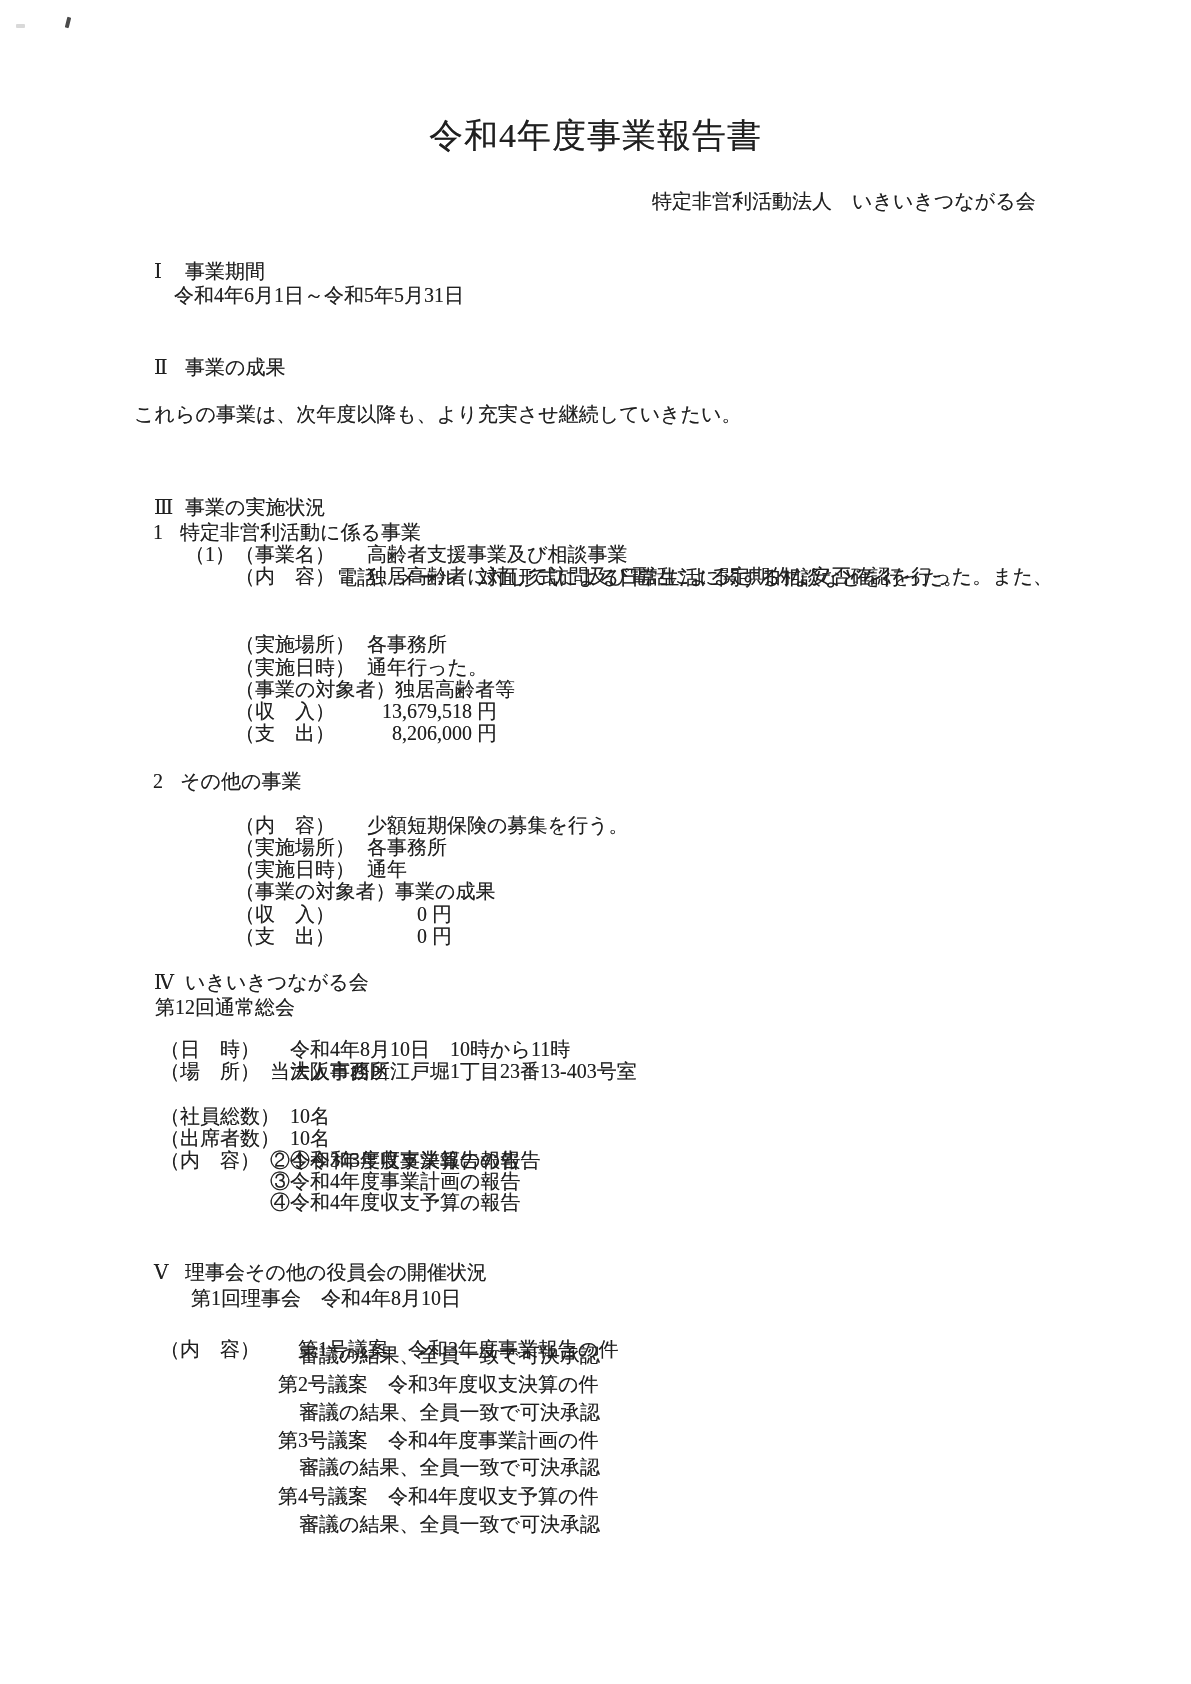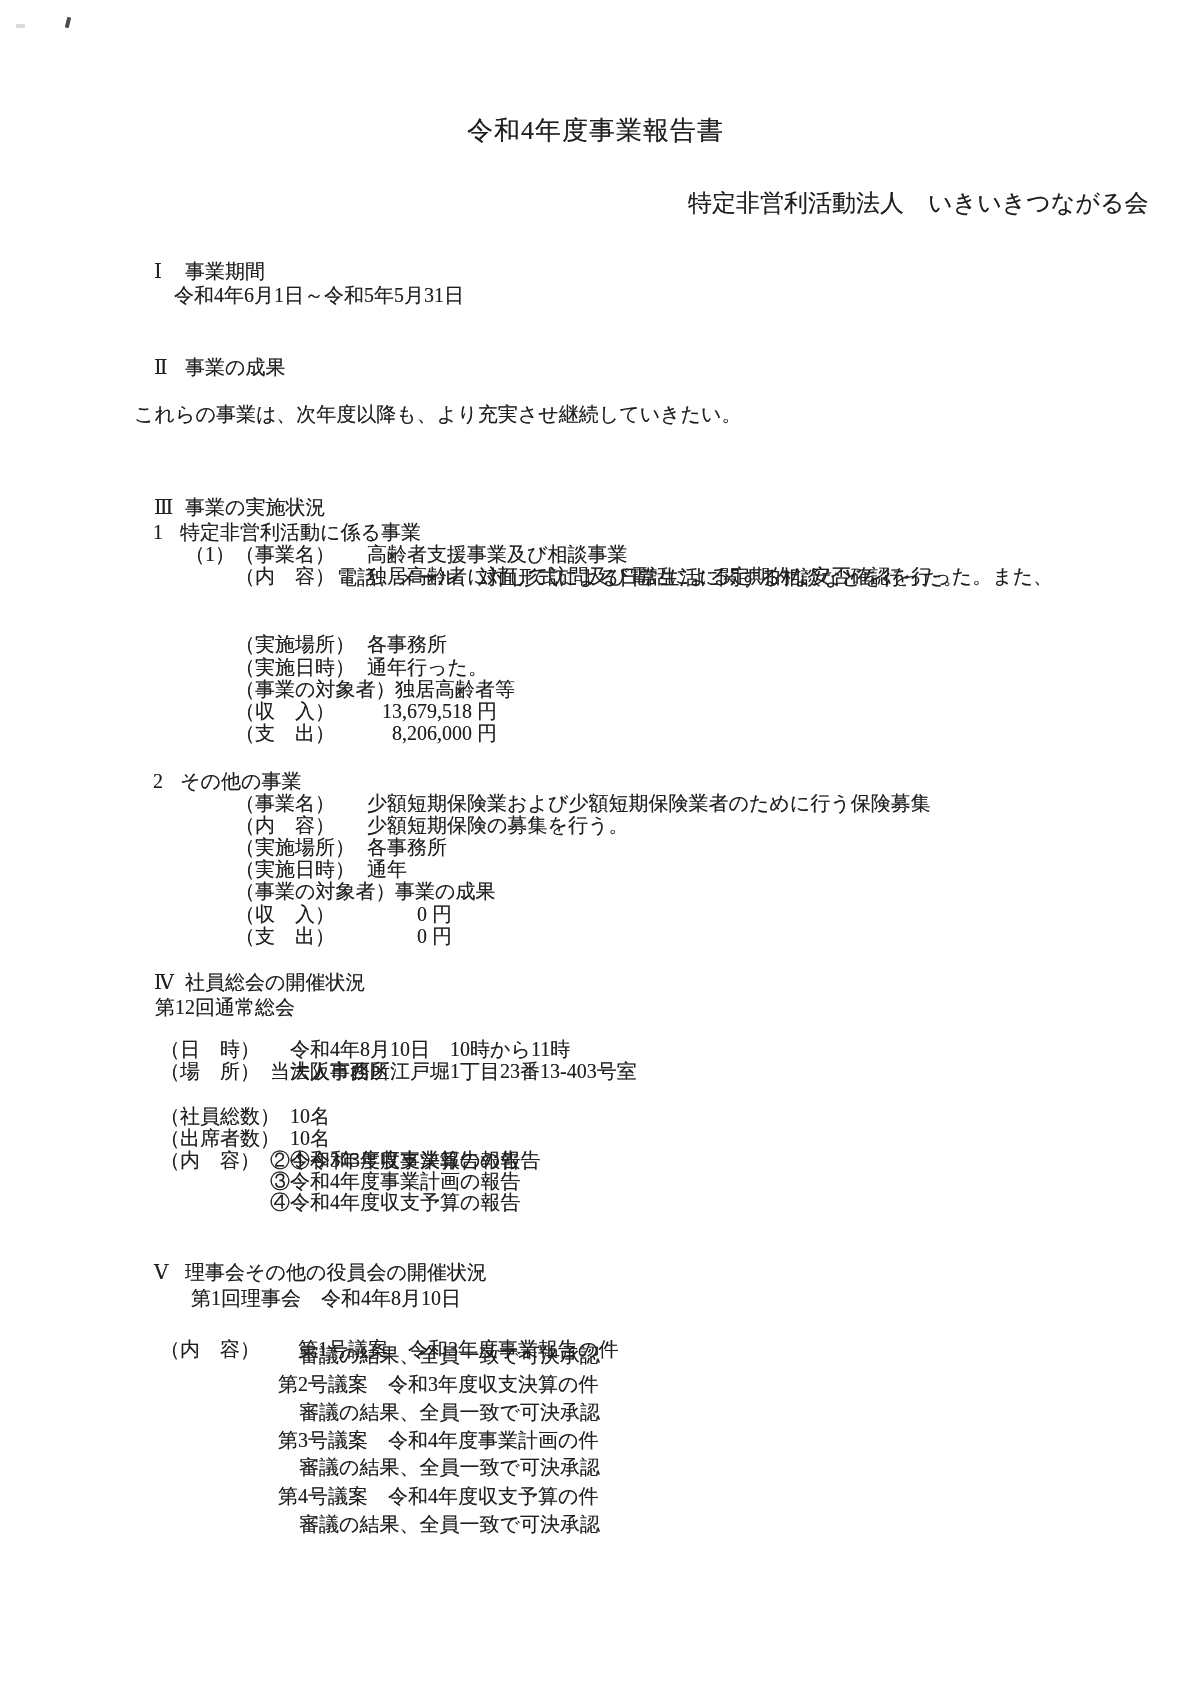--- a/index.html
+++ b/index.html
@@ -2,22 +2,22 @@
 <html><head>
 <meta charset="utf-8">
 <style>
   html,body{margin:0;padding:0;background:#e8e8e8;}
   .page{
     position:relative;width:1191px;height:1684px;background:#ffffff;
     font-family:"Liberation Serif","DejaVu Serif",serif;
     color:#1f1f1f;overflow:hidden;margin:0 auto;
   }
   .abs{position:absolute;white-space:pre;line-height:1.1;}
-  .t-title{font-size:26px;letter-spacing:1px;}
-  .t-org{font-size:24px;margin-left:36px;}
+  .t-title{font-size:34px;letter-spacing:1px;}
+  .t-org{font-size:20px;}
   .t-h{font-size:20px;}
   .t-b{font-size:20px;}
   .rn{display:inline-block;width:31px;}          
   .num{display:inline-block;width:27px;}         
   .itm{display:inline-block;width:50px;}         
   .lbl132{display:inline-block;width:132px;}     
   .lbl160{display:inline-block;width:160px;}     
   .lbl130{display:inline-block;width:130px;}     
   .lbl138{display:inline-block;width:138px;}     
   .amt-lg{display:inline-block;width:130px;text-align:right;}
@@ -76,44 +76,41 @@
   <div class="abs t-b" style="left:215px;top:678px;">
     <span class="lbl132">（収　入）</span><span class="amt-lg">13,679,518 円</span>
   </div>
   <div class="abs t-b" style="left:215px;top:700px;">
     <span class="lbl132">（支　出）</span><span class="amt-lg">8,206,000 円</span>
   </div>
 
   <div class="abs t-b" style="left:133px;top:748px;">
     <span class="num">2</span><span>その他の事業</span>
   </div>
-  <div class="abs t-b" style="left:215px;top:770px;">
-    <span class="lbl132">（事業名）</span><span>少額短期保険業および少額短期保険業者のために行う保険募集</span>
-  </div>
   <div class="abs t-b" style="left:215px;top:792px;">
     <span class="lbl132">（内　容）</span><span>少額短期保険の募集を行う。</span>
   </div>
   <div class="abs t-b" style="left:215px;top:814px;">
     <span class="lbl132">（実施場所）</span><span>各事務所</span>
   </div>
   <div class="abs t-b" style="left:215px;top:836px;">
     <span class="lbl132">（実施日時）</span><span>通年</span>
   </div>
   <div class="abs t-b" style="left:215px;top:858px;">
     <span class="lbl160">（事業の対象者）</span><span>事業の成果</span>
   </div>
   <div class="abs t-b" style="left:215px;top:881px;">
     <span class="lbl132">（収　入）</span><span class="amt-sm">0 円</span>
   </div>
   <div class="abs t-b" style="left:215px;top:903px;">
     <span class="lbl132">（支　出）</span><span class="amt-sm">0 円</span>
   </div>
 
   <div class="abs t-h" style="left:134px;top:949px;">
-    <span class="rn">Ⅳ</span><span>社員総会の開催状況</span>
+    <span class="rn">Ⅳ</span><span>いきいきつながる会</span>
   </div>
   <div class="abs t-b" style="left:155px;top:996px;">第12回通常総会</div>
 
   <div class="abs t-b" style="left:140px;top:1016px;">
     <span class="lbl130">（日　時）</span><span>令和4年8月10日　10時から11時</span>
   </div>
   <div class="abs t-b" style="left:140px;top:1038px;">
     <span class="lbl130">（場　所）</span><span>大阪市西区江戸堀1丁目23番13-403号室</span>
   </div>
   <div class="abs t-b" style="left:270px;top:1060px;">当法人事務所</div>

